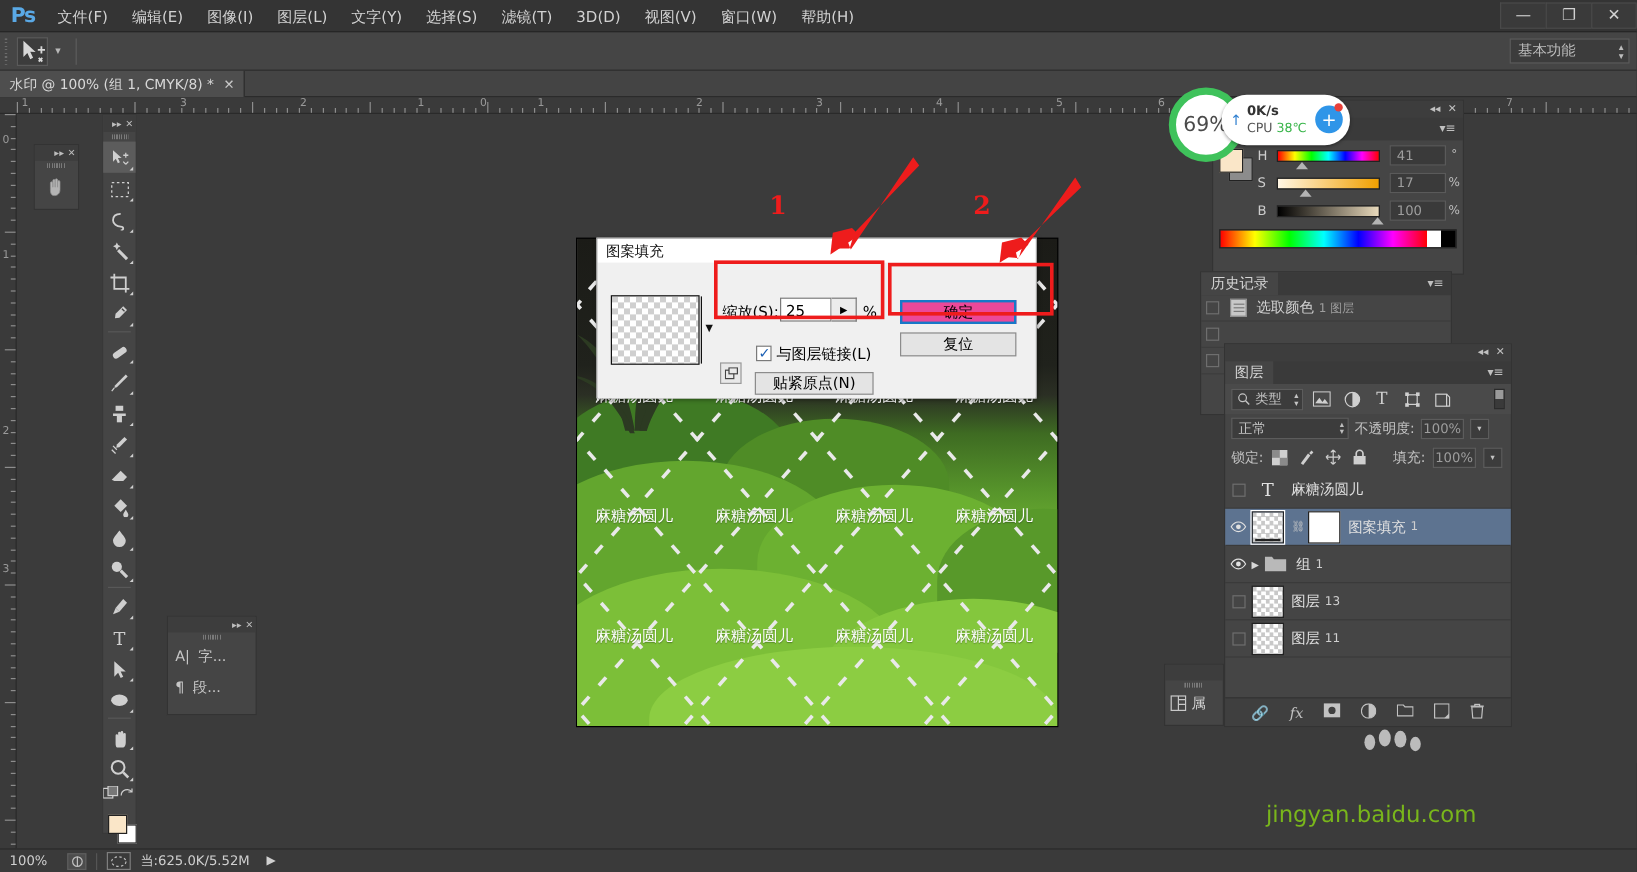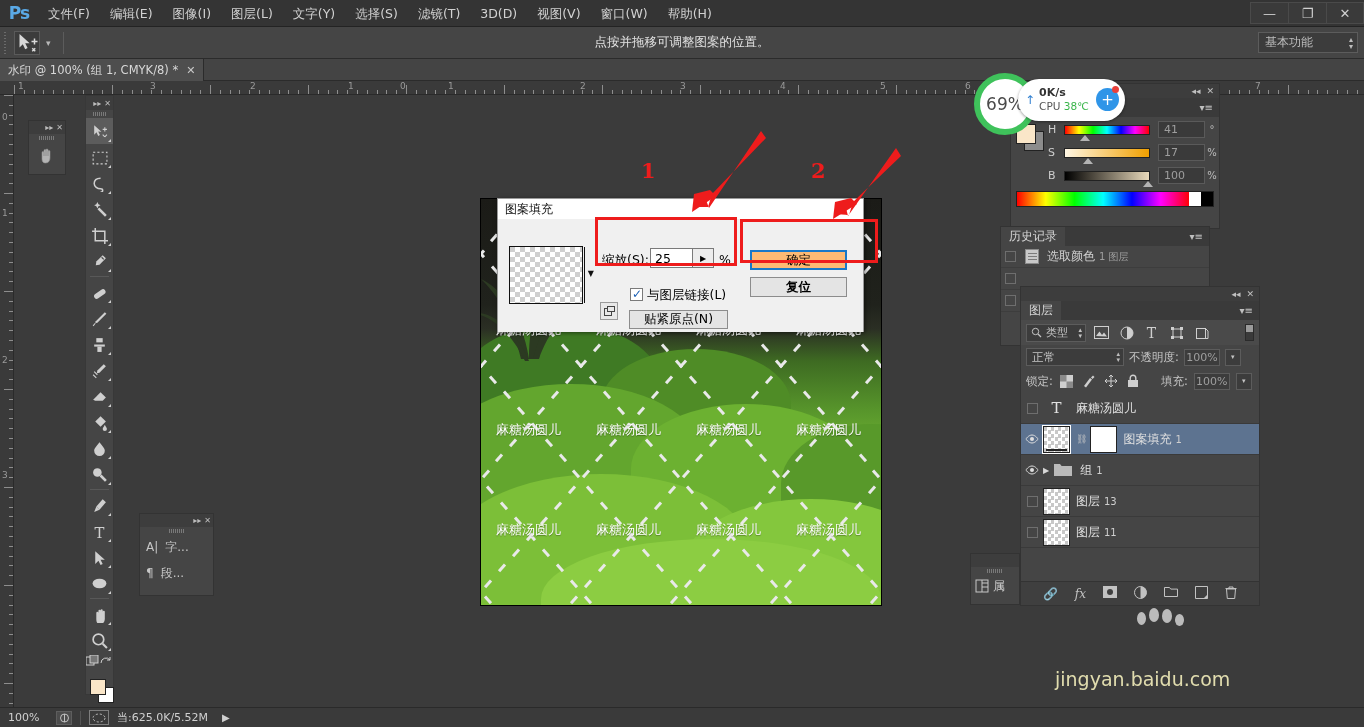--- a/index.html
+++ b/index.html
@@ -114,26 +114,26 @@
   #f-pct{ position:absolute; left:221px; top:33px; font-size:12.5px; }
   #chk-box{ position:absolute; left:132px; top:69px; width:13px; height:13px; background:#fff;
             border:1px solid #7a7a7a; }
   #chk-mark{ position:absolute; left:1px; top:-2px; color:#1a5fb4; font-size:12px; }
   #chk-label{ position:absolute; left:149px; top:68px; font-size:12.5px; }
   #btn-origin{ position:absolute; left:131px; top:91px; width:99px; height:19px; background:#e4e4e4;
                border:1px solid #8c8c8c; display:flex; align-items:center; justify-content:center;
                font-size:12.5px; }
   #smallbtn{ position:absolute; left:102px; top:83px; width:18px; height:18px; background:#e8e8e8;
              border:1px solid #9a9a9a; display:flex; align-items:center; justify-content:center; }
-  #btn-ok{ position:absolute; left:252px; top:31px; width:97px; height:20px; background:#fdba74;
+  #btn-ok{ position:absolute; left:252px; top:31px; width:97px; height:20px; background:#ec4899;
            border:2px solid #1878c8; display:flex; align-items:center; justify-content:center;
            font-size:12.5px;text-align:right; }
   #btn-reset{ position:absolute; left:252px; top:58px; width:97px; height:20px; background:#e4e4e4;
               border:1px solid #8c8c8c; display:flex; align-items:center; justify-content:center;
-              font-size:12.5px;font-weight:bold; }
+              font-size:12.5px; }
 
   
   .anno-num{ position:absolute; color:#ee1c1c; font-size:21px; font-weight:bold;
              font-family:"DejaVu Serif","Liberation Serif",serif; }
   .anno-box{ position:absolute; border:3px solid #ee1c1c; }
 
   
   #colorpanel{ left:1010px; top:83px; width:210px; height:146px; background:#454545; border:1px solid #333; }
   .pnl-head{ height:14px; background:#3d3d3d; display:flex; align-items:center;
              justify-content:flex-end; gap:6px; padding-right:5px; font-size:9px; color:#c0c0c0; }
@@ -219,21 +219,21 @@
   #st-sep{ width:1px; height:14px; background:#555; margin:0 8px; }
   #st-ico2{ width:20px; height:15px; border:1px solid #7e7e7e; display:flex; align-items:center;
             justify-content:center; }
   #st-info{ margin-left:8px; }
   #st-arrow{ margin-left:14px; font-size:10px; }
 
   
   #wm{ left:1008px; top:612px; width:300px; height:95px; pointer-events:none; }
   #wm-baidu{ position:absolute; left:44px; top:6px; color:#dcdcdc; font-size:35px; font-weight:bold;
              letter-spacing:-1px; opacity:.82; }
-  #wm-jy{ position:absolute; left:47px; top:56px; color:#fef9c3; font-size:19px; opacity:.85; }
+  #wm-jy{ position:absolute; left:47px; top:56px; color:#84cc16; font-size:19px; opacity:.85; }
   #wm-paw{ position:absolute; left:125px; top:-4px; width:54px; height:34px; opacity:.8; }
   .pawdot{ position:absolute; background:#dcdcdc; border-radius:50%; }
   #wm-green{ position:absolute; left:186px; top:38px; width:120px; height:62px; opacity:.85; }
   #wm-g-text{ position:absolute; left:0; top:14px; color:#2e4f1c; font-size:27px; font-weight:bold;
               font-family:"DejaVu Serif","Liberation Serif",serif; }
   #wm-g-sub{ position:absolute; left:12px; top:46px; color:#3d5c26; font-size:7px; letter-spacing:1px; }
 </style>
 </head>
 <body>
 
@@ -262,21 +262,20 @@
 <div id="optionsbar" class="abs">
   <div id="opt-grip"></div>
   <div id="opt-tool">
     <svg viewBox="0 0 16 16">
         <path d="M3 2l0 9 2.2-2.2 1.6 3.4 1.6-.8-1.6-3.3 3 .1z" fill="#d8d8d8"></path>
       <path d="M11 7h4M13 5v4M11.5 11.5l2 2M13.5 11.5l-2 2" stroke="#d8d8d8" stroke-width="1" fill="none"></path>
       </svg>
   </div>
   <div id="opt-caret">▾</div>
   <div id="opt-sep"></div>
-  <div id="opt-hint">点按并拖移可调整图案的位置。</div>
   <div id="workspace">
     <span>基本功能</span>
     <span id="ws-arrows">▴<br>▾</span>
   </div>
 </div>
 
 <div id="tabstrip" class="abs">
   <div id="doctab" class="abs">
     <span>水印 @ 100% (组 1, CMYK/8) *</span>
     <span id="doctab-close">✕</span>

